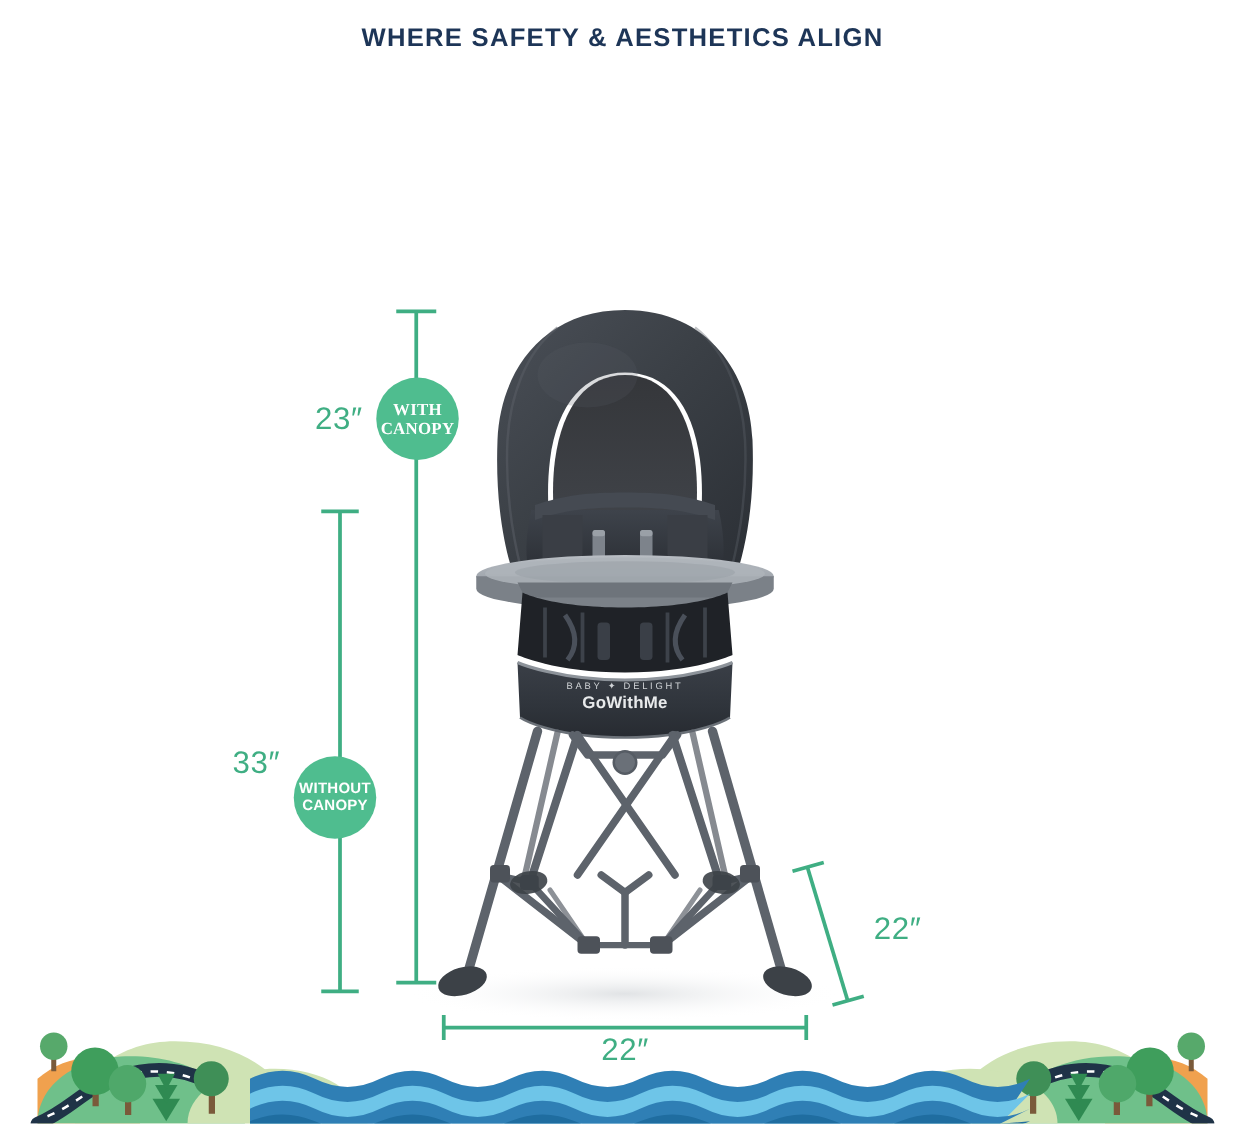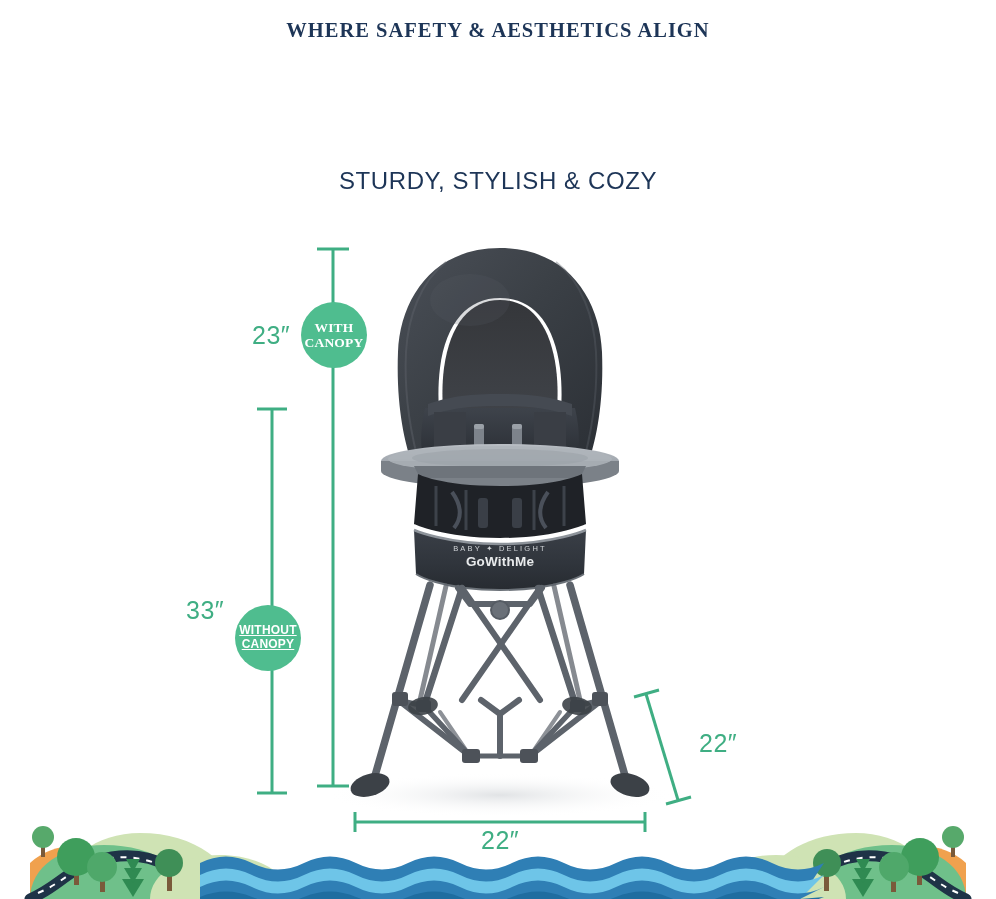--- a/index.html
+++ b/index.html
@@ -23,21 +23,20 @@
   .eyebrow {
     position: absolute;
     top: 19px;
     left: 0;
     width: 996px;
     text-align: center;
     font-size: 20.5px;
     font-weight: 700;
     letter-spacing: 1.0px;
     color: #1d3557;
-    font-family: Liberation Serif, serif;
   }
   .headline {
     position: absolute;
     top: 60px;
     left: 0;
     width: 996px;
     text-align: center;
     font-size: 73px;
     line-height: 78px;
     font-weight: 700;
@@ -88,42 +87,40 @@
   .badge-with {
     left: 301px; top: 302px;
     width: 66px; height: 66px;
     font-size: 13.5px;
     font-family: Liberation Serif, serif;
   }
   .badge-without {
     left: 235px; top: 605px;
     width: 66px; height: 66px;
     font-size: 12px;
-    text-decoration: underline;
   }
 
   
   .product { position: absolute; left: 0; top: 0; }
 
   
   .scene {
     position: absolute;
     left: 0;
     bottom: 0;
     width: 996px;
     height: 110px;
   }
 </style>
 </head>
 <body>
 
 <div id="page">
 
   <div class="eyebrow">WHERE SAFETY &amp; AESTHETICS ALIGN</div>
-  <div class="subhead">STURDY, STYLISH &amp; COZY</div>
 
   <svg class="product" width="996" height="899" viewBox="0 0 996 899" aria-hidden="true">
     <defs>
       <linearGradient id="canopyGrad" x1="0" y1="0" x2="1" y2="1">
         <stop offset="0%" stop-color="#4a4f57"></stop>
         <stop offset="45%" stop-color="#3b4046"></stop>
         <stop offset="100%" stop-color="#2b2f35"></stop>
       </linearGradient>
       <linearGradient id="canopyInner" x1="0" y1="0" x2="0" y2="1">
         <stop offset="0%" stop-color="#232529"></stop>

